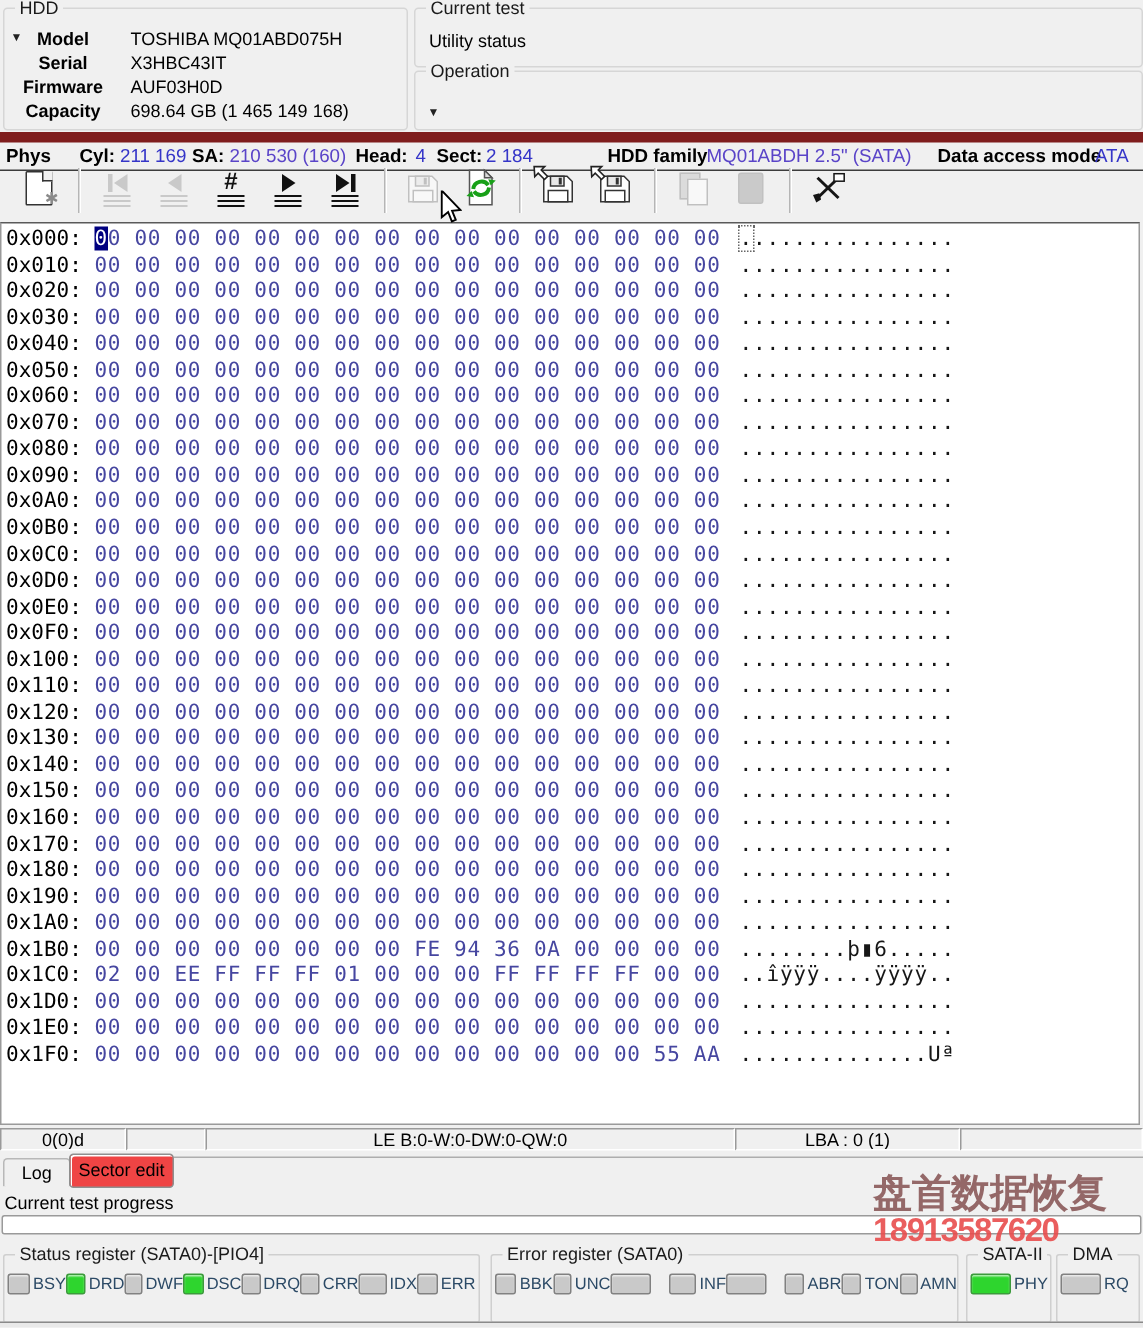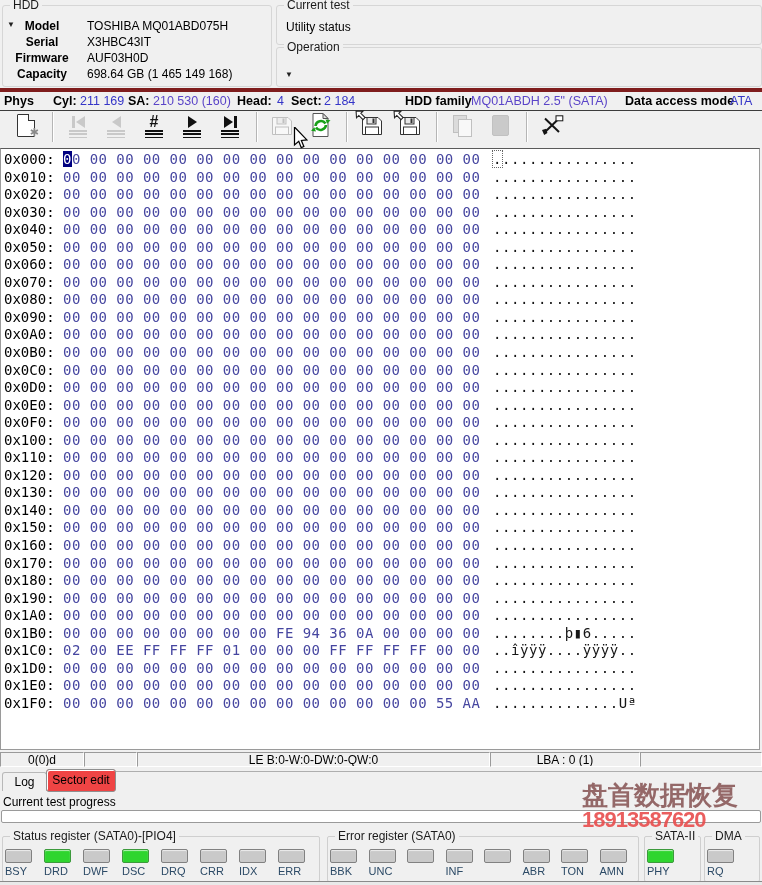--- a/index.html
+++ b/index.html
@@ -16,21 +16,21 @@
   #hddbox{left:2px;top:5px;width:268px;height:80px}
   .hddrow{position:absolute;left:0;width:100%;height:16px;line-height:16px;white-space:nowrap}
   .hddlabel{position:absolute;left:0;width:78px;text-align:center;font-weight:bold}
   .hddvalue{position:absolute;left:84px}
   .ddarrow{position:absolute;font-size:8px;color:#222;cursor:default}
   
   #curtestbox{left:276px;top:5px;width:484px;height:38px}
   #curtest-status{position:absolute;left:9px;top:14px}
   #operationbox{left:276px;top:47px;width:484px;height:38px}
   
-  #physbar{position:absolute;left:0;top:88px;width:762px;height:18px;border-top:4px solid #7f1d1d;border-bottom:1px solid #3c3c3c;background:#f0f0f0;font-size:12.5px}
+  #physbar{position:absolute;left:0;top:88px;width:762px;height:18px;border-top:7px solid #7f1d1d;border-bottom:1px solid #3c3c3c;background:#f0f0f0;font-size:12.5px}
   #physbar span{position:absolute;top:2px;white-space:nowrap}
   .pb-b{font-weight:bold;color:#000}
   .pb-blue{color:#3535c8}
   .pb-purple{color:#5a44c8}
   
   #toolbar{position:absolute;left:0;top:107px;width:762px;height:40px;display:flex;align-items:center;padding-left:8px;box-sizing:border-box}
   .tbtn{height:36px;min-width:36px;display:flex;align-items:center;justify-content:center;background:transparent;border:none;padding:0 3px;margin-right:2px;color:#111}
   .tbtn.dis{color:#a9a9a9;filter:grayscale(1) opacity(.55)}
   .tsep{width:1px;height:30px;background:#b5b5b5;border-right:1px solid #fff;margin:0 6px}
   .navic{display:flex;flex-direction:column;align-items:center;gap:2px}
@@ -72,21 +72,21 @@
   .tab{position:absolute;box-sizing:border-box;text-align:center;font-size:12px}
   .tab-inactive{left:2px;top:3px;width:45px;height:19px;line-height:18px;border:1px solid #b8b8b8;border-bottom:none;background:#f0f0f0;border-radius:3px 3px 0 0}
   .tab-active{left:46px;top:0;width:70px;height:23px;line-height:21px;border:1px solid #8f8f8f;background:#ef4444;border-radius:3px;box-shadow:inset 1px 1px 0 #fff;z-index:2}
   #tabline{position:absolute;left:116px;right:0;top:2px;border-top:1px solid #aeaeae}
   
   #progresslabel{position:absolute;left:3px;top:795px;font-size:12px}
   #progressbar{position:absolute;left:1px;right:1px;top:810px;height:11px;background:#fff;border:1px solid #9a9a9a;border-radius:2px}
   
   .reggroup{position:absolute;top:836px;height:46px;border:1px solid #cfcfcf;border-radius:2px;box-sizing:border-box}
   .reggroup .leds{display:flex;margin-top:12px;padding-left:2px}
-  .ledcell{display:flex;flex-direction:column;gap:2px}
+  .ledcell{display:flex;flex-direction:row;align-items:center;gap:2px}
   .g-status{left:2px;width:318px}   .g-status .ledcell{width:39px}
   .g-error{left:327px;width:312px}  .g-error .ledcell{width:38.5px}
   .g-sata{left:644px;width:57px}    .g-sata .ledcell{width:100%}
   .g-dma{left:704px;width:56px}     .g-dma .ledcell{width:100%}
   .led{width:25px;height:12px;border:1px solid #818181;background:#c9c9c9;border-radius:2px;box-shadow:inset 0 1px 1px rgba(255,255,255,.65)}
   .led.on{background:#2ed52e;border-color:#3c9a3c}
   .ledlabel{font-size:11px;color:#2c4a66;white-space:nowrap;height:12px;line-height:12px}
   #bottomstrip{position:absolute;left:0;top:881px;width:762px;height:4px;border-top:1px solid #8a8a8a;background:#e9e9e9}
   
   #watermark{position:absolute;right:0px;top:782px;width:180px;z-index:50;pointer-events:none;line-height:1.02}

